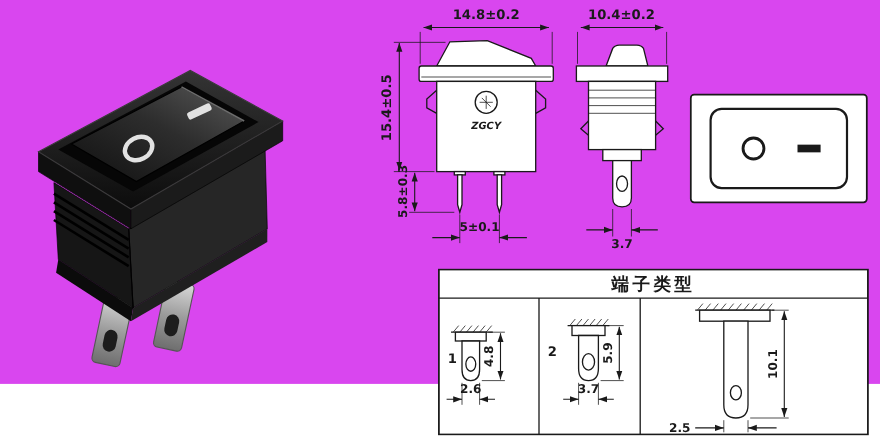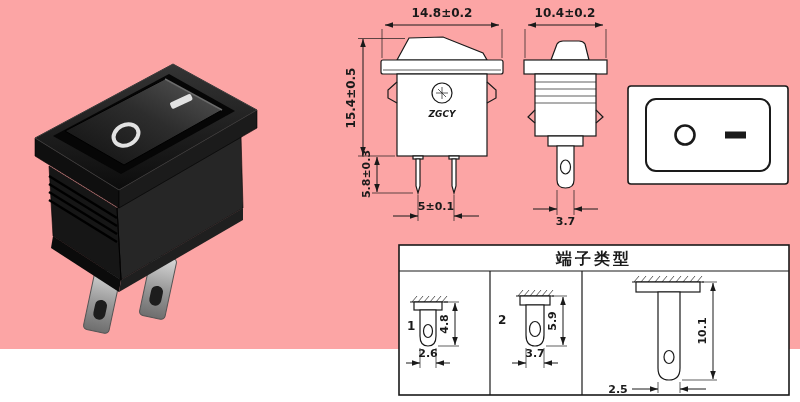--- a/index.html
+++ b/index.html
@@ -1,18 +1,18 @@
 <!DOCTYPE html>
 <html><head>
 <meta charset="utf-8">
 <style>
   *{margin:0;padding:0;box-sizing:border-box}
   html,body{width:800px;height:402px;background:#fff;overflow:hidden;
     font-family:"DejaVu Sans","Liberation Sans",sans-serif}
-  .sheet{position:relative;width:800px;height:349px;background:#fca5a5}
+  .sheet{position:relative;width:800px;height:349px;background:#d946ef}
   .abs{position:absolute}
   svg text{fill:#1a1a1a}
   .ln{stroke:#1a1a1a;stroke-width:1.2;fill:none}
   .lnw{stroke:#1a1a1a;stroke-width:1.2;fill:#fff}
   .thin{stroke:#1a1a1a;stroke-width:.7;fill:none}
   .dim{stroke:#1a1a1a;stroke-width:1;fill:none}
   .mid{text-anchor:middle}
   .dtxt{font-size:12px;font-weight:700}
   .dtxt-s{font-size:11px;font-weight:700}
   .idx{font-size:12px;font-weight:700}

